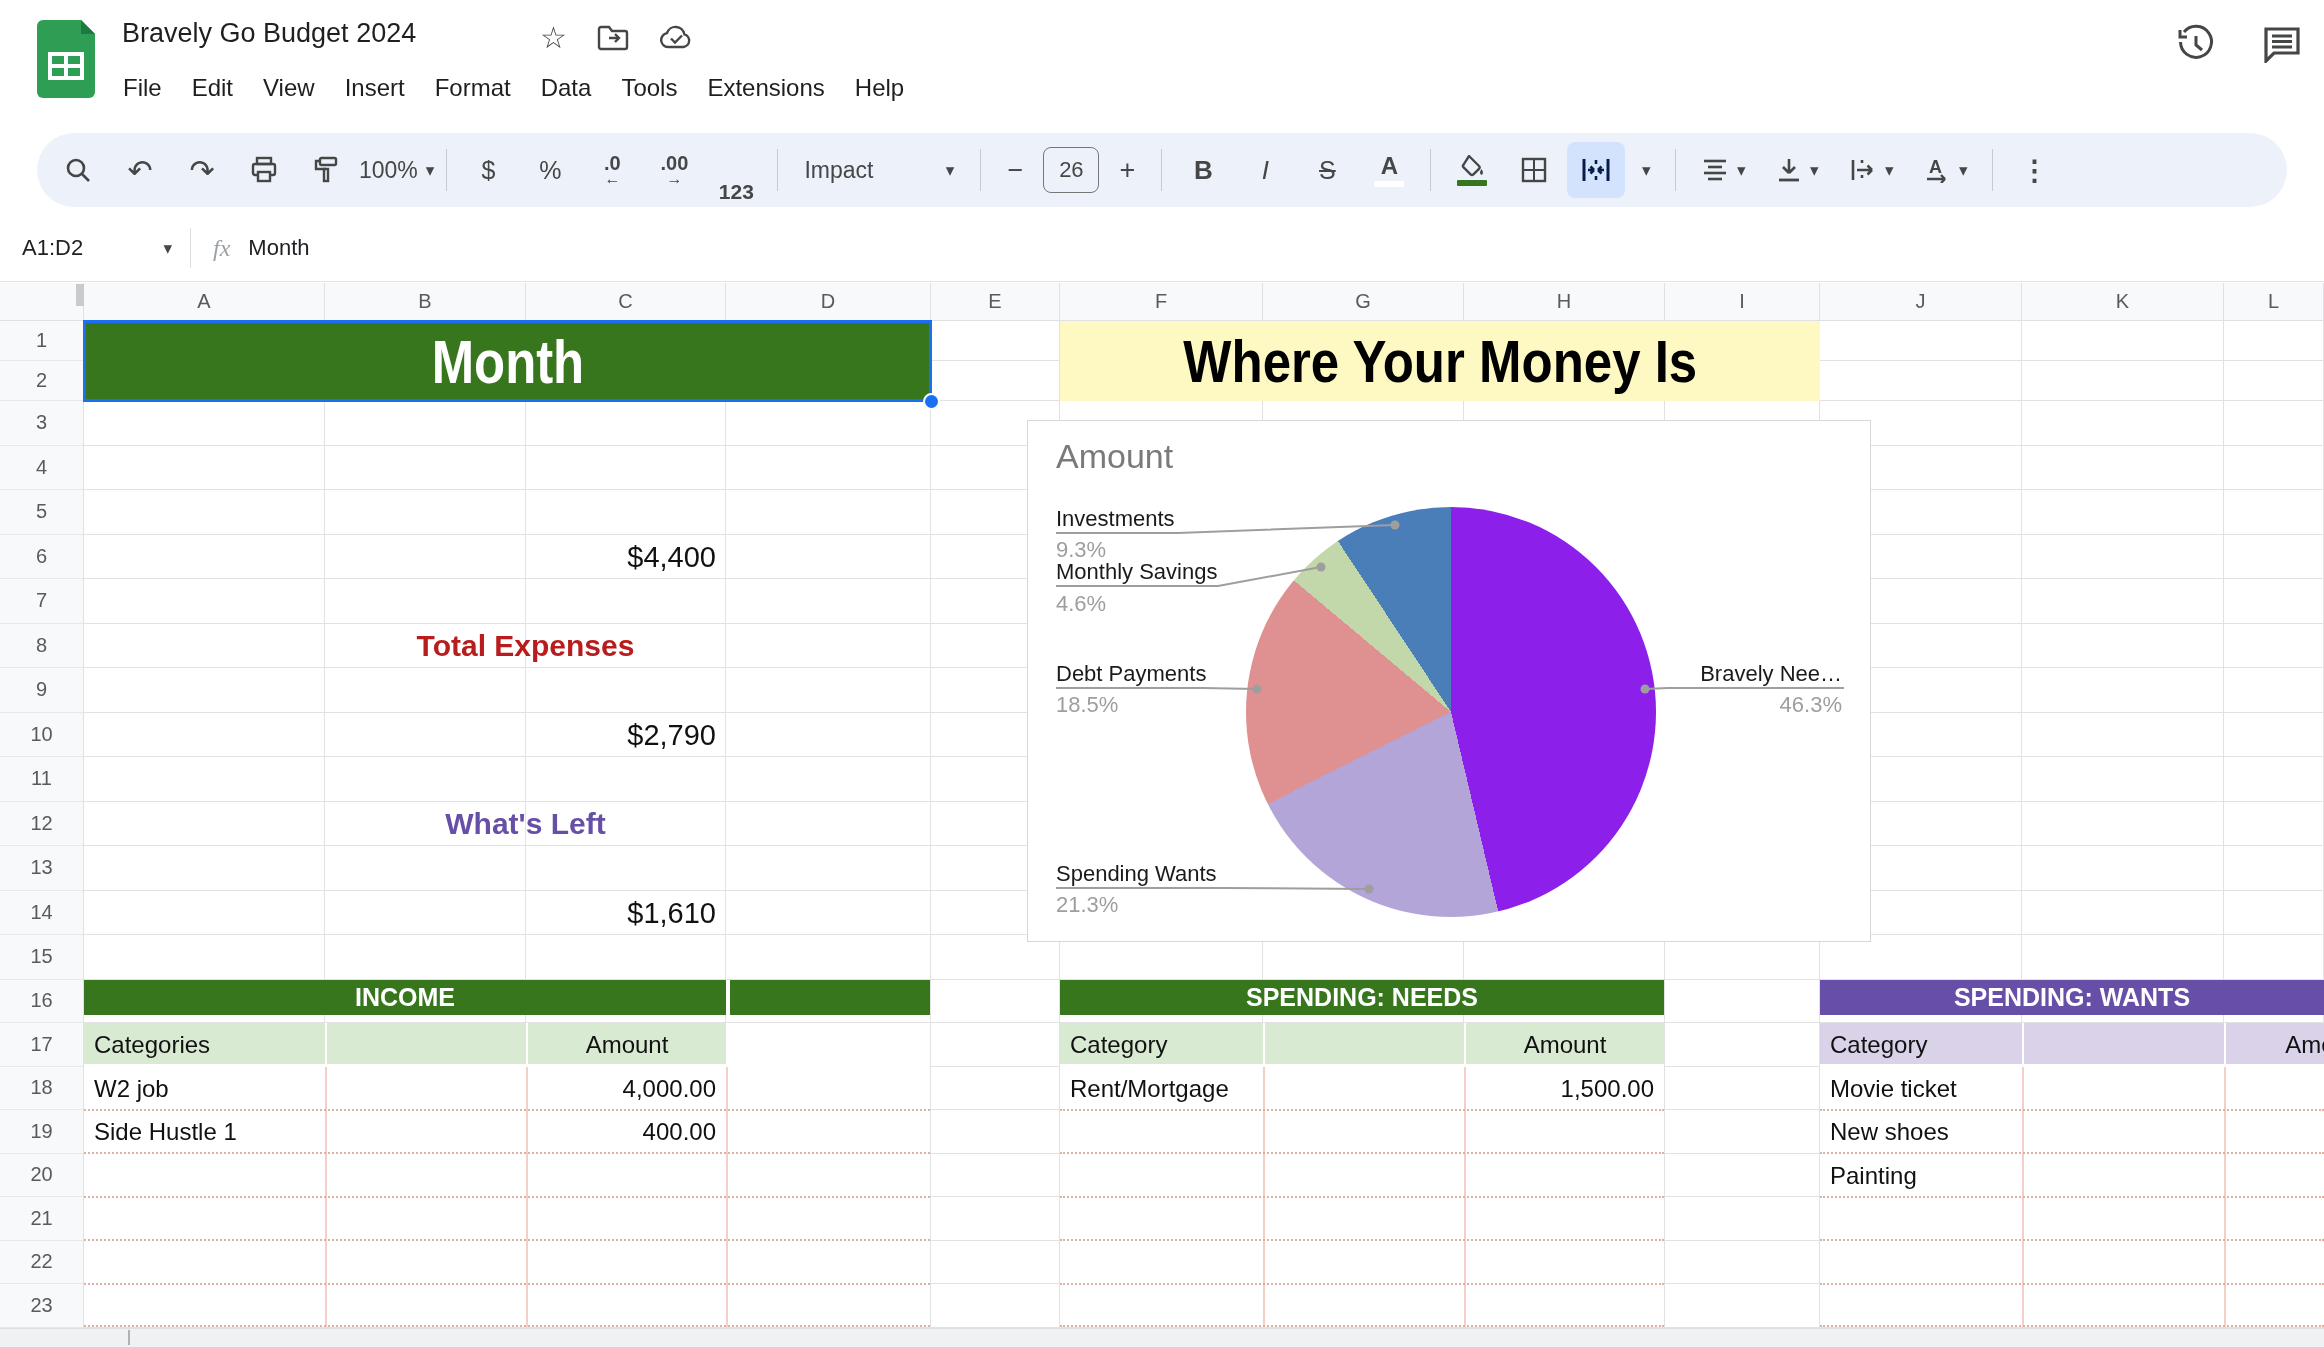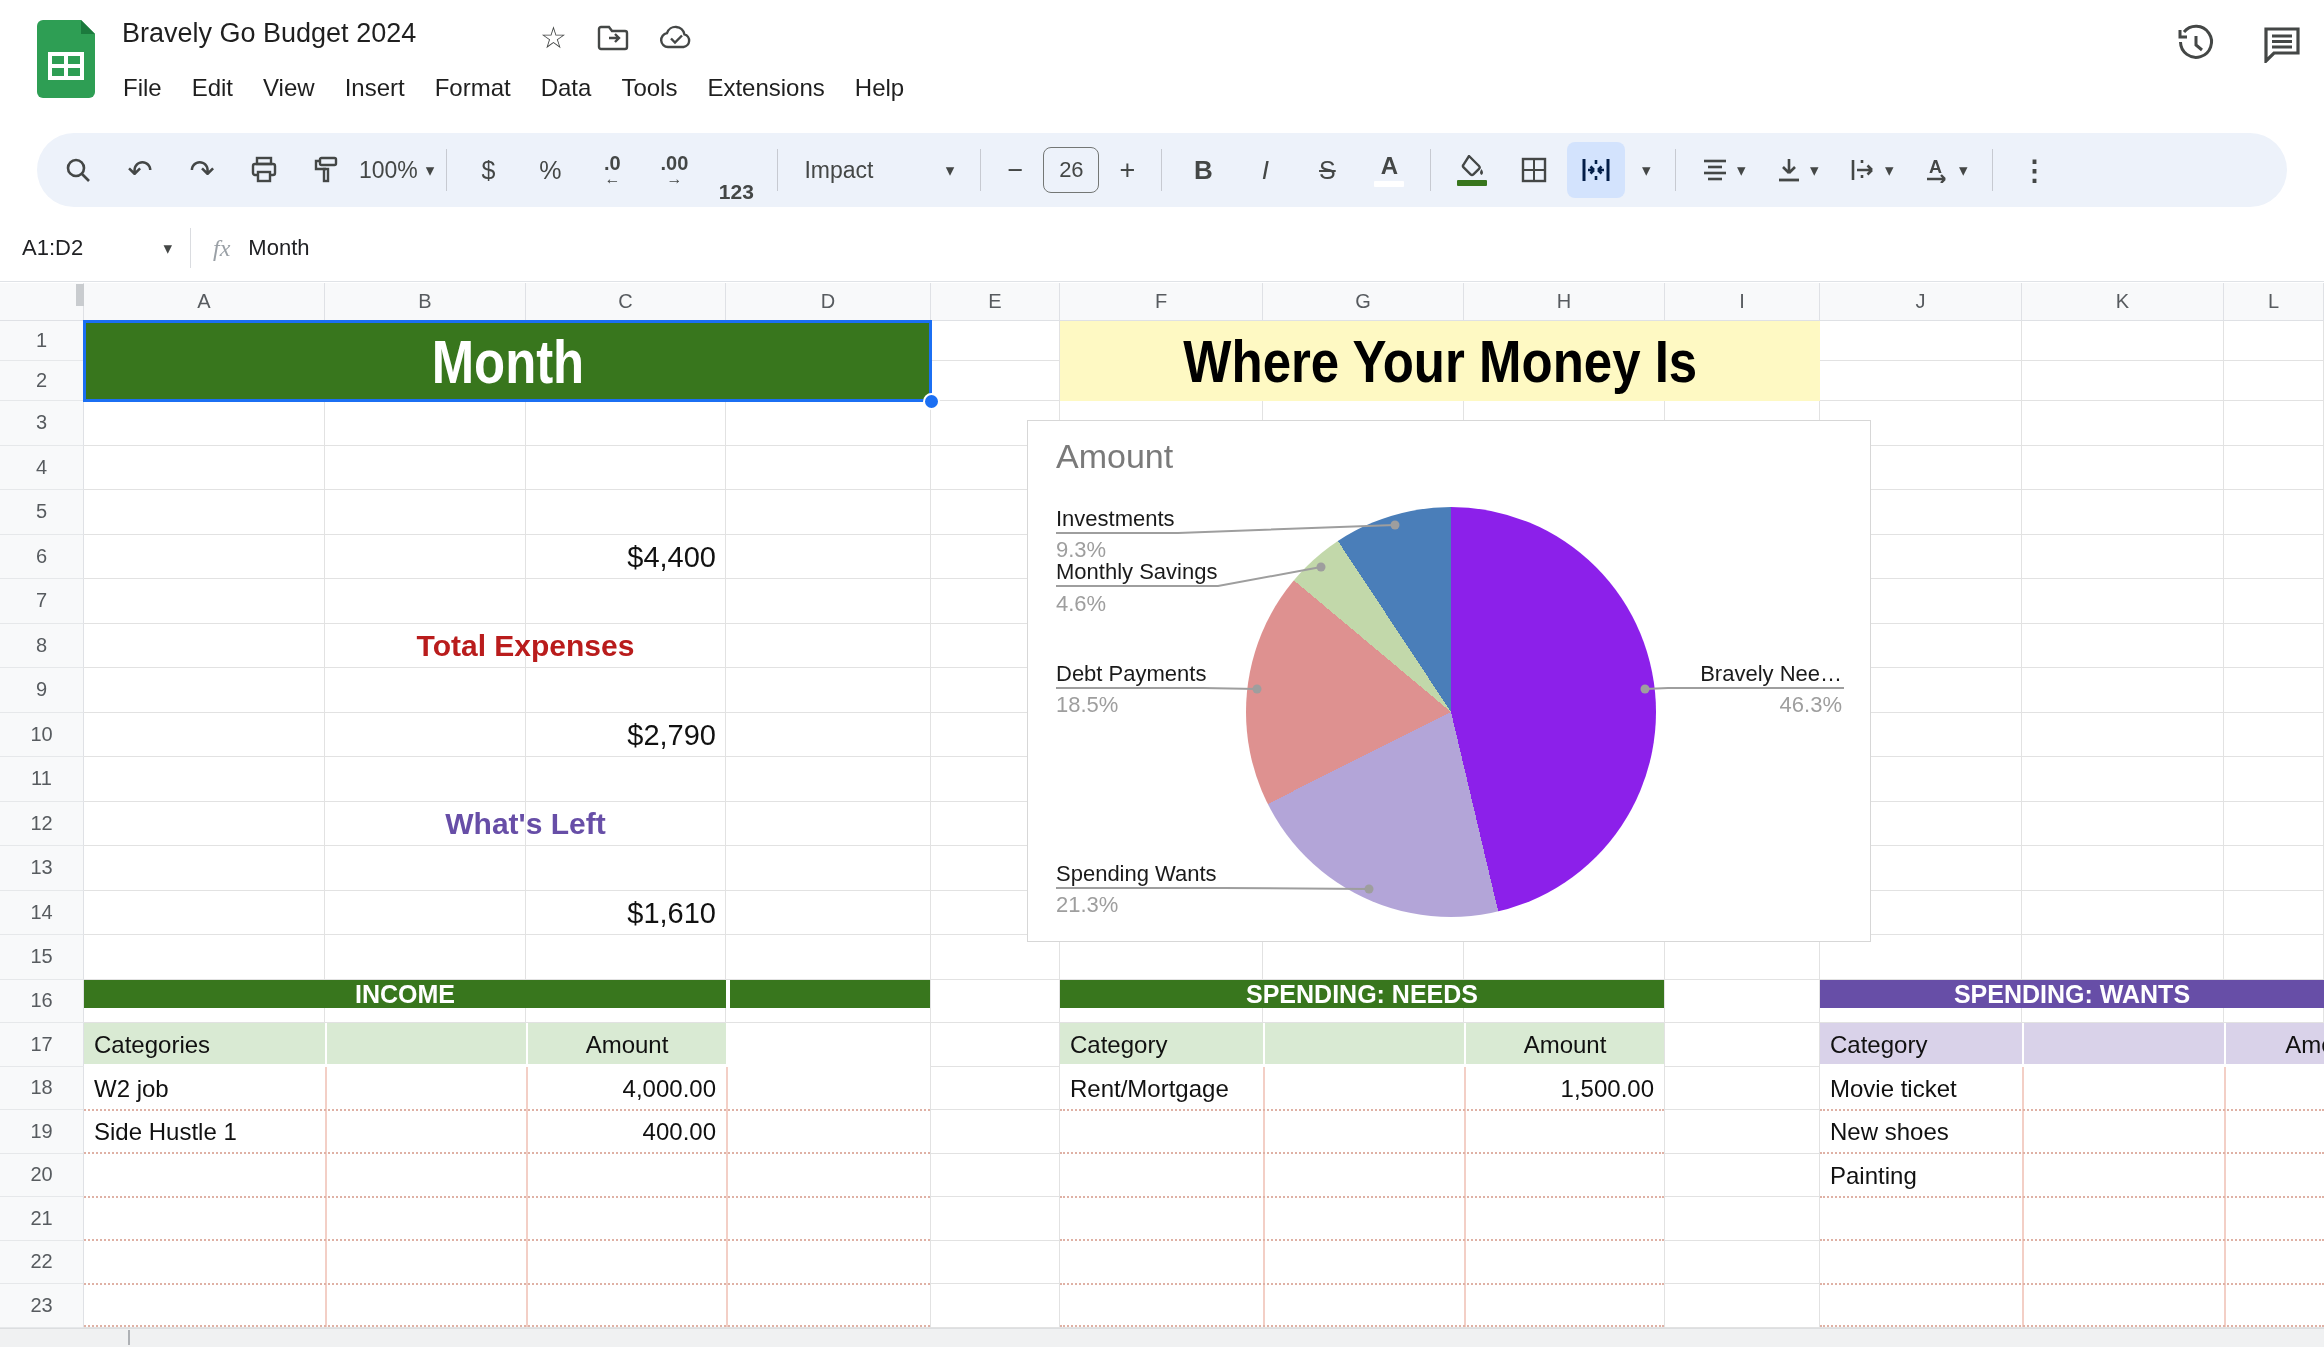--- a/index.html
+++ b/index.html
@@ -54,21 +54,21 @@
   .gridline{position:absolute;background:#e2e2e2;}
   
   .banner{display:flex;align-items:center;justify-content:center;overflow:hidden;z-index:2;}
   .impact{font-weight:700;letter-spacing:0px;transform:scaleX(.82);white-space:nowrap;}
   .sel{outline:3px solid #1b6ff3;outline-offset:-2px;}
   .fill-handle{position:absolute;left:923px;top:393px;width:13px;height:13px;border-radius:50%;
       background:#1b6ff3;border:2px solid #fff;z-index:4;}
   .ctext{position:absolute;white-space:nowrap;font-size:24px;color:#111;line-height:44px;z-index:2;}
   .summary-label{font-weight:700;font-size:30px;text-align:center;}
   .money{font-size:29px;text-align:right;}
-  .tbl-header{position:absolute;height:28px;display:flex;align-items:center;justify-content:center;
+  .tbl-header{position:absolute;height:35px;display:flex;align-items:center;justify-content:center;
       color:#fff;font-weight:700;font-size:25px;z-index:2;}
   .tbl-region{position:absolute;top:1023px;height:304px;background:#fff;z-index:2;overflow:hidden;}
   .hdrcell{position:absolute;top:0;height:41px;}
   .pinkv{position:absolute;top:44px;width:2px;bottom:0;background:#f3cfc6;}
   .dotted{position:absolute;left:0;right:0;height:0;border-bottom:2px dotted #dfb1a5;}
   .cellline{position:absolute;white-space:nowrap;font-size:24px;color:#111;line-height:43px;}
   
   .chartbox{position:absolute;left:1027px;top:420px;width:844px;height:522px;background:#fff;
       border:1px solid #d7d7d7;box-sizing:border-box;z-index:3;}
   .chart-title{position:absolute;left:28px;top:16px;font-size:34px;color:#7a7a7a;}

